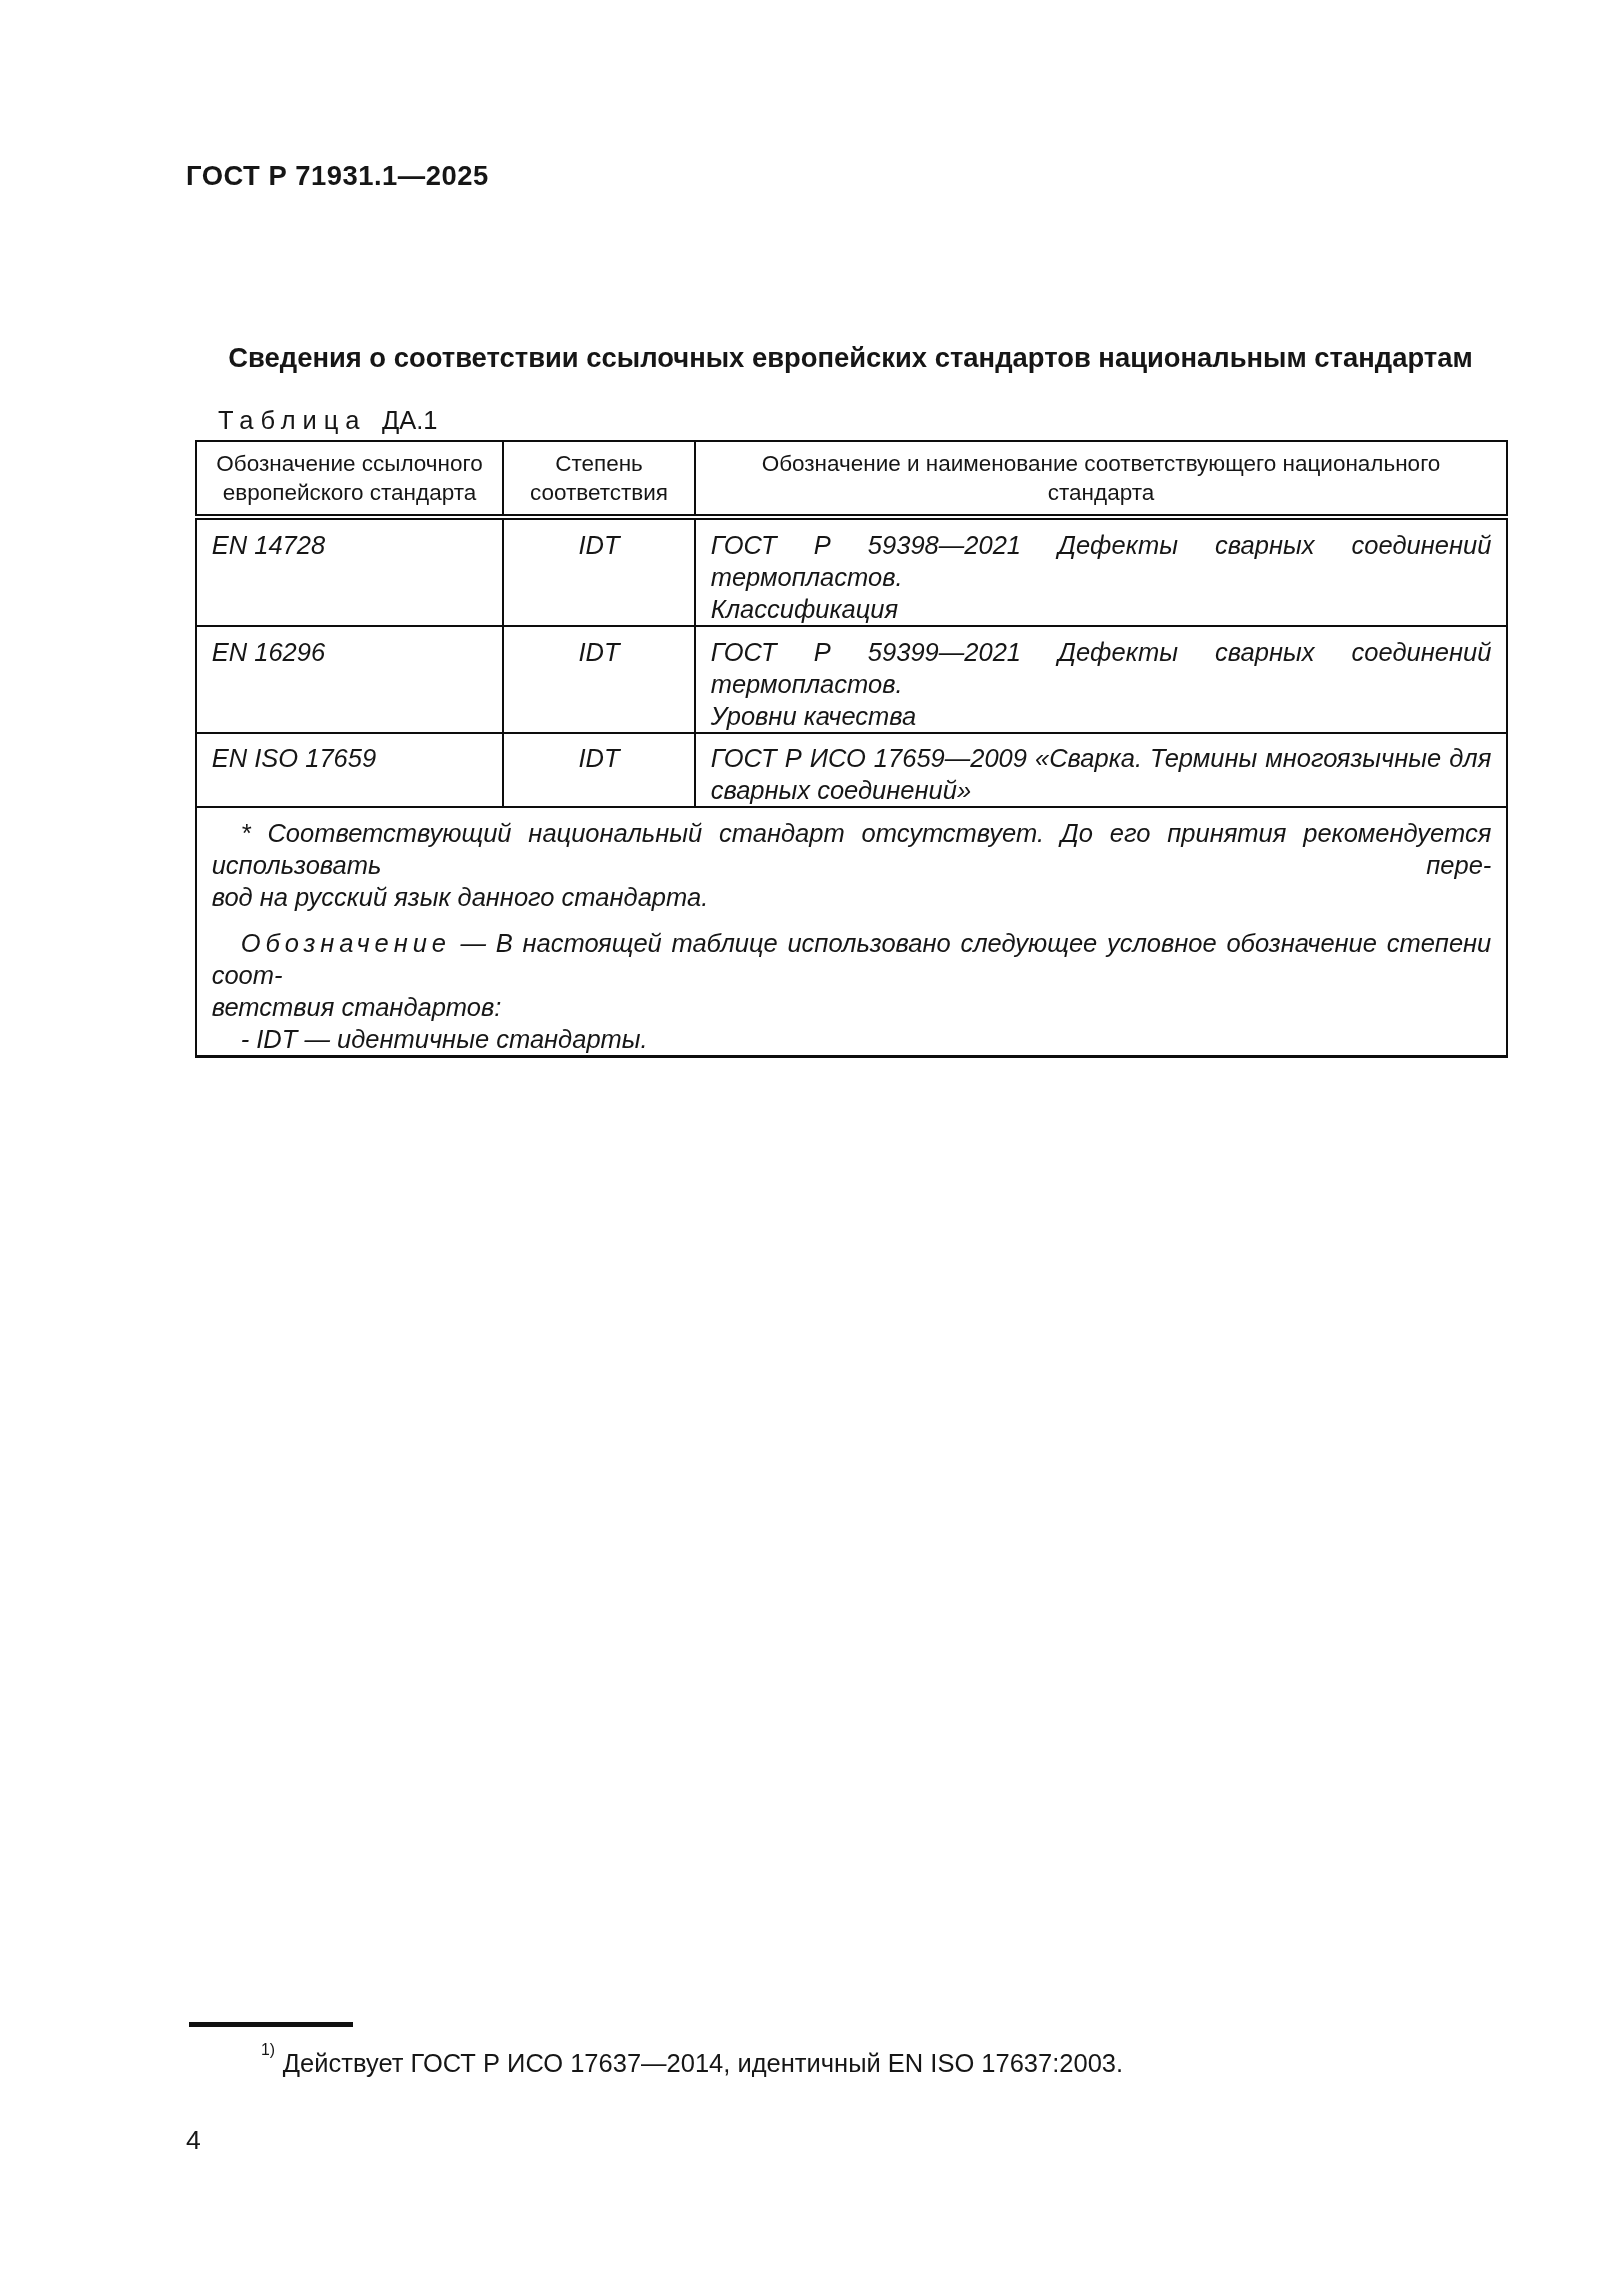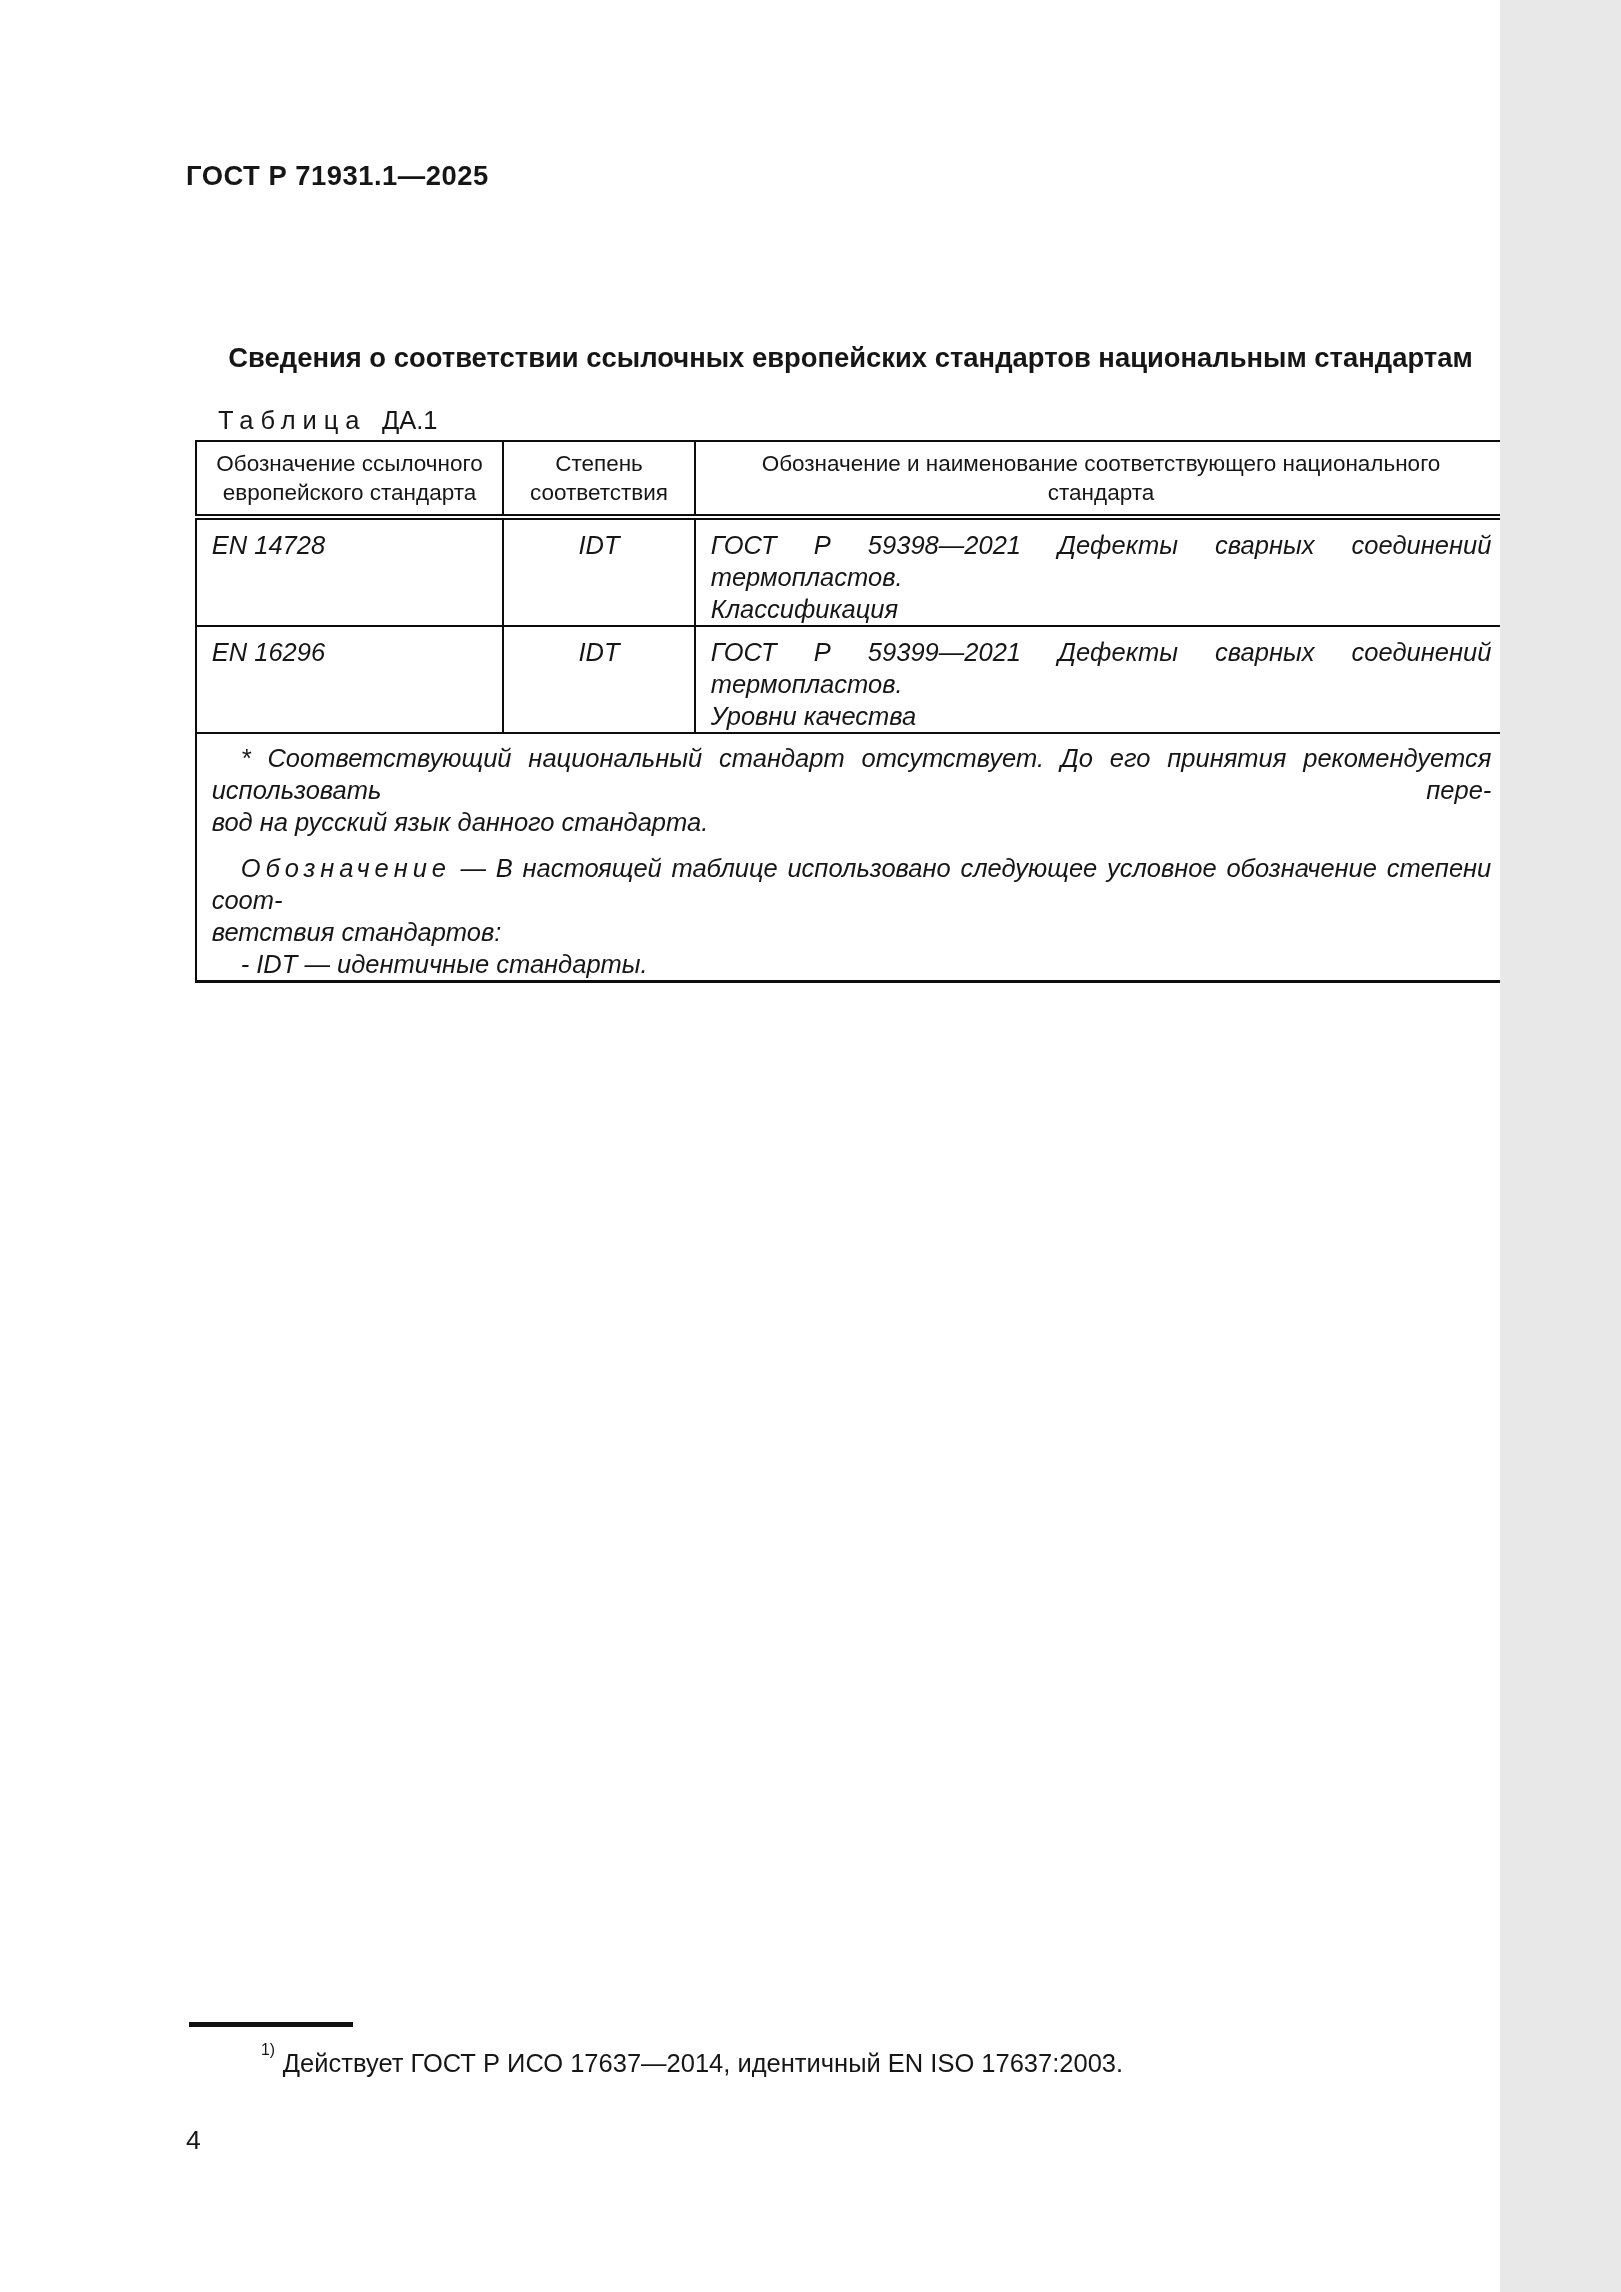--- a/index.html
+++ b/index.html
@@ -1,19 +1,19 @@
 <!DOCTYPE html>
 <html><head>
 <meta charset="utf-8">
 <style>
   * { margin: 0; padding: 0; box-sizing: border-box; }
   html, body { background: #e8e8e8; }
   .page {
     position: relative;
-    width: 1500px;
+    width: 1621px;
     height: 2293px;
     background: #ffffff;
     color: #161616;
     font-family: "Liberation Sans", "DejaVu Sans", sans-serif;
     overflow: hidden;
   }
 
   
   .doc-code {
     position: absolute;
@@ -168,20 +168,28 @@
         </td>
       </tr>
       <tr class="r2">
         <td class="cell-eu">EN 16296</td>
         <td class="cell-degree">IDT</td>
         <td class="cell-national">
           <div class="jline">ГОСТ Р 59399—2021 Дефекты сварных соединений термопластов.</div>
           <div>Уровни качества</div>
         </td>
       </tr>
+      <tr class="r4">
+        <td class="cell-eu">EN ISO 17659</td>
+        <td class="cell-degree">IDT</td>
+        <td class="cell-national">
+          <div class="jline">ГОСТ Р ИСО 17659—2009 «Сварка. Термины многоязычные для</div>
+          <div>сварных соединений»</div>
+        </td>
+      </tr>
       <tr>
         <td class="table-footer" colspan="3">
           <div class="fn-star">
             <div class="fn-line1 jline">* Соответствующий национальный стандарт отсутствует. До его принятия рекомендуется использовать пере-</div>
             <div>вод на русский язык данного стандарта.</div>
           </div>
           <div class="note-block">
             <div class="note-line1 jline"><span class="note-label">Обозначение</span><span>— В настоящей таблице использовано следующее условное обозначение степени соот-</span></div>
             <div>ветствия стандартов:</div>
             <div class="note-item">- IDT — идентичные стандарты.</div>

